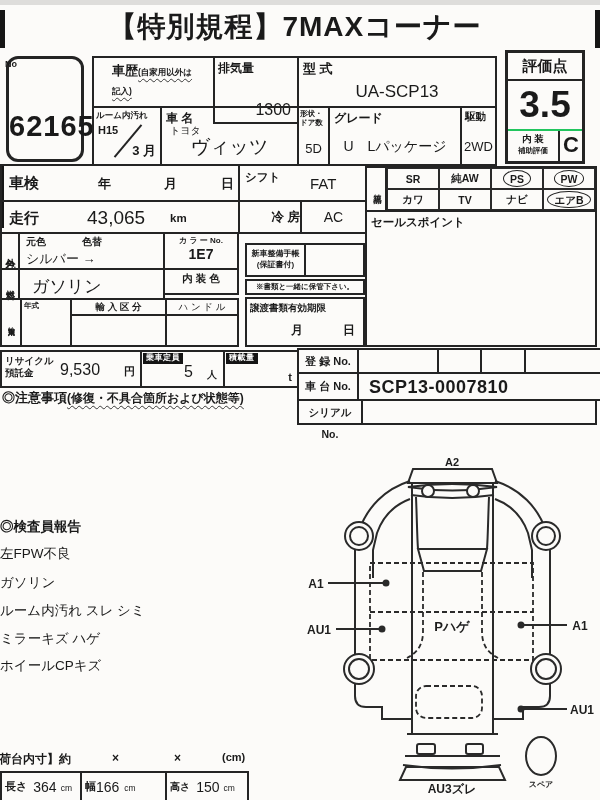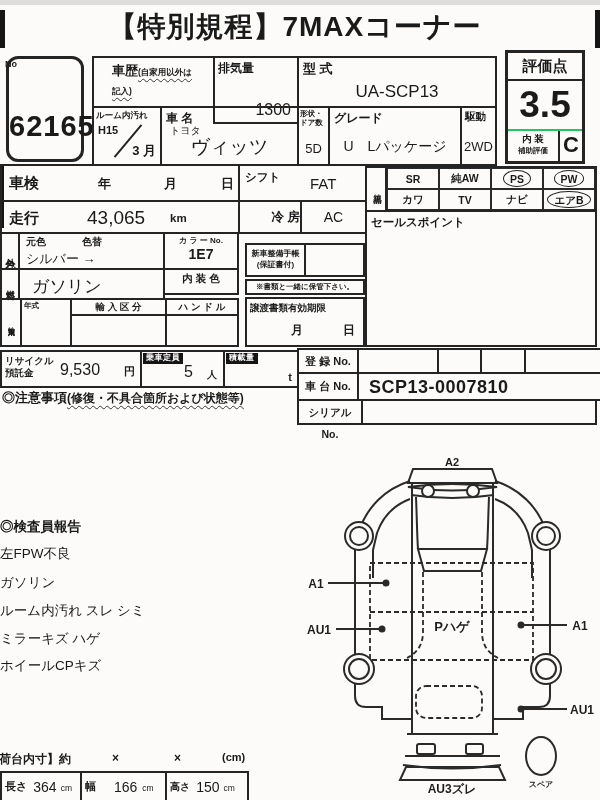--- a/index.html
+++ b/index.html
@@ -154,21 +154,21 @@
 
 <div class="cell" style="left:0;top:298px;width:239px;height:49px;display:flex">
   <div class="vert" style="width:18px;border-right:2px solid #242424;font-size:7px;display:flex;align-items:center;justify-content:center">輸入車用</div>
   <div style="width:48px;border-right:2px solid #242424;position:relative">
     <span class="abs lbl" style="left:2px;top:1px;font-size:7.5px">年式</span>
   </div>
   <div style="width:93px;border-right:2px solid #242424">
     <div style="border-bottom:2px solid #242424;height:14px;text-align:center;font-size:9.5px;font-weight:bold;line-height:14px">輸 入 区 分</div>
   </div>
   <div style="flex:1">
-    <div style="border-bottom:2px solid #242424;height:14px;text-align:center;font-size:9.5px;font-weight:bold;line-height:14px">ハ ン ド ル</div>
+    <div style="border-bottom:2px solid #242424;height:14px;text-align:center;font-size:9.5px;font-weight:normal;line-height:14px">ハ ン ド ル</div>
   </div>
 </div>
 
 <div class="cell" style="left:245px;top:243px;width:120px;height:34px;display:flex">
   <div style="width:57px;border-right:2px solid #242424;text-align:center;padding-top:3px">
     <div style="font-size:8px;font-weight:bold">新車整備手帳</div>
     <div style="font-size:8px;font-weight:bold">(保証書付)</div>
   </div>
   <div style="flex:1"></div>
 </div>
@@ -281,20 +281,20 @@
 <div class="abs lbl" style="left:112px;top:751px;font-size:12px">×</div>
 <div class="abs lbl" style="left:174px;top:751px;font-size:12px">×</div>
 <div class="abs lbl" style="left:222px;top:751px;font-size:11px">(cm)</div>
 <div class="dimcell" style="left:0;top:771px;width:82px;height:31px">
   <span class="lbl" style="font-size:11px">長さ</span>
   <span style="font-size:14px;margin-left:6px">364</span>
   <span style="font-size:8.5px;margin-left:4px;align-self:flex-end;padding-bottom:7px">cm</span>
 </div>
 <div class="dimcell" style="left:80px;top:771px;width:87px;height:31px">
   <span class="lbl" style="font-size:11px">幅</span>
-  <span style="font-size:14px;margin-left:18px">166</span>
+  <span style="font-size:14px;margin-left:0">166</span>
   <span style="font-size:8.5px;margin-left:5px;align-self:flex-end;padding-bottom:7px">cm</span>
 </div>
 <div class="dimcell" style="left:165px;top:771px;width:84px;height:31px">
   <span class="lbl" style="font-size:10px">高さ</span>
   <span style="font-size:14px;margin-left:6px">150</span>
   <span style="font-size:8.5px;margin-left:4px;align-self:flex-end;padding-bottom:7px">cm</span>
 </div>
 
 </body></html>

